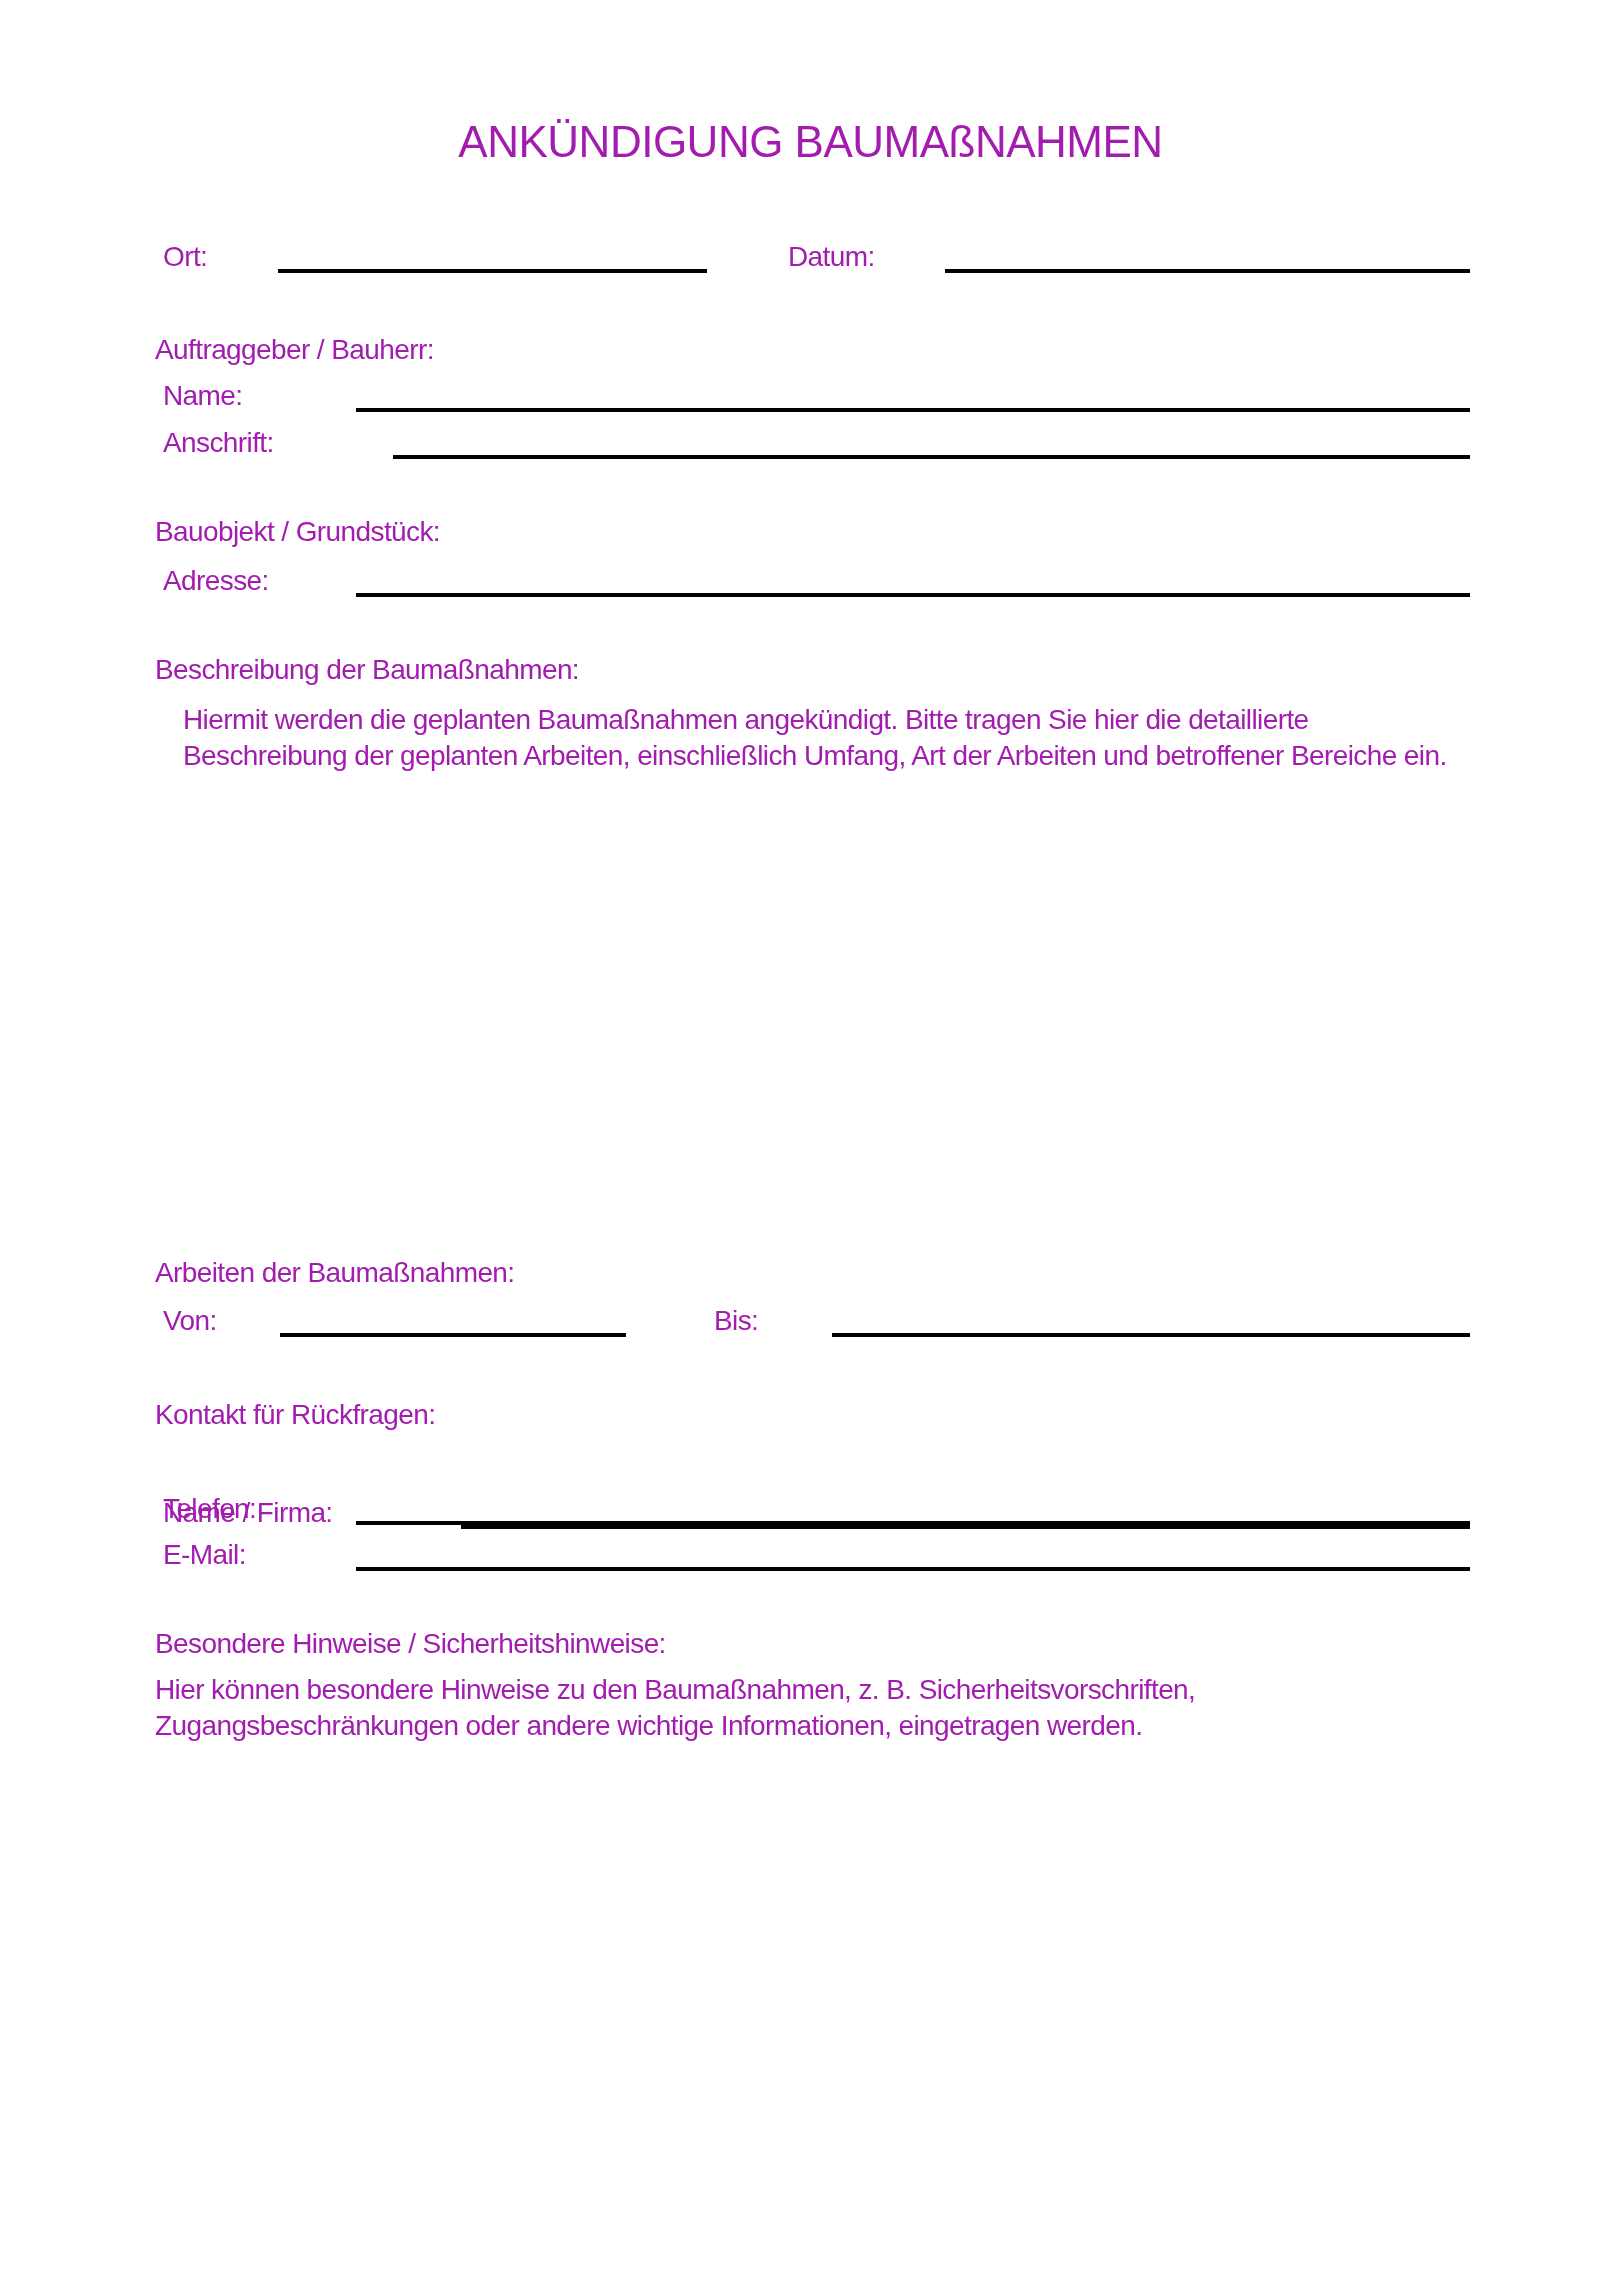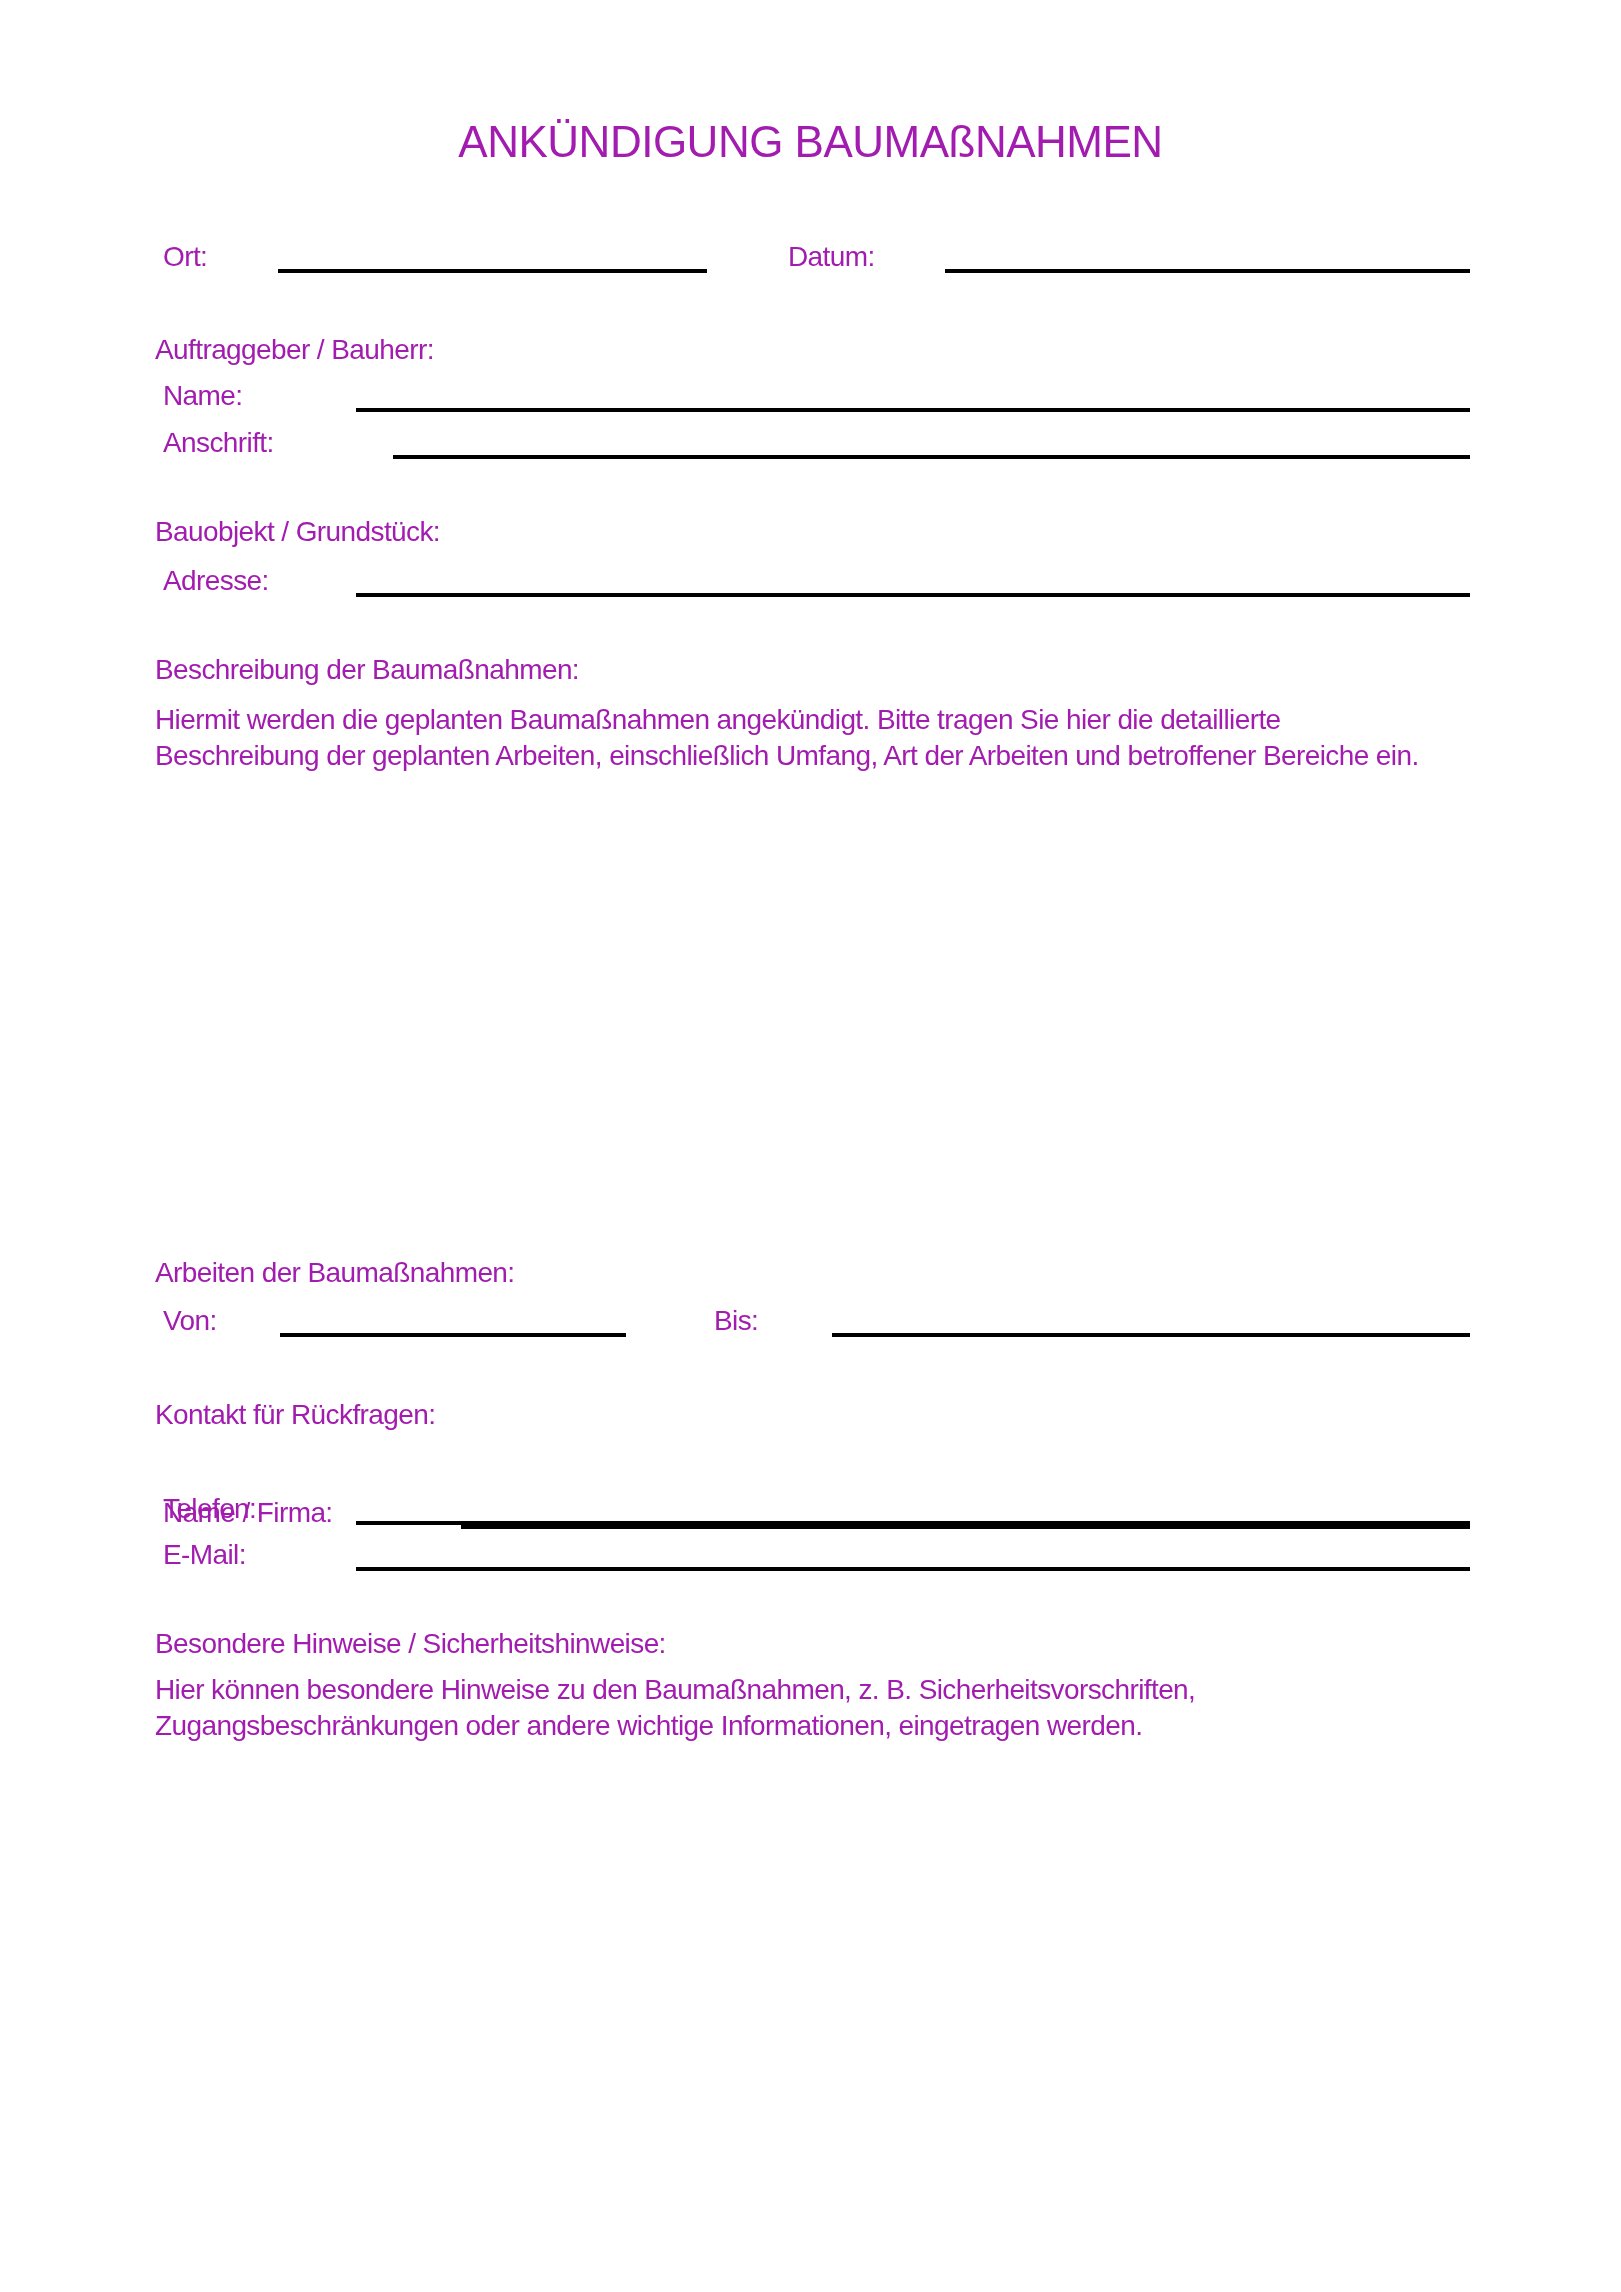--- a/index.html
+++ b/index.html
@@ -67,21 +67,21 @@
 
   <div class="heading" style="top:515px;">Bauobjekt / Grundstück:</div>
 
   <div class="frow" style="top:564px;">
     <div class="flabel" style="width:193px;">Adresse:</div>
     <div class="fline grow"></div>
   </div>
 
   <div class="heading" style="top:653px;">Beschreibung der Baumaßnahmen:</div>
 
-  <div class="para" style="top:702px;">
+  <div class="para" style="top:702px;margin-left:28px;">
     <div class="pline">Hiermit werden die geplanten Baumaßnahmen angekündigt. Bitte tragen Sie hier die detaillierte</div>
     <div class="pline">Beschreibung der geplanten Arbeiten, einschließlich Umfang, Art der Arbeiten und betroffener Bereiche ein.</div>
   </div>
 
   <div class="blank-area" style="top:784px; height:466px;"></div>
 
   <div class="heading" style="top:1256px;">Arbeiten der Baumaßnahmen:</div>
 
   <div class="frow" style="top:1304px;">
     <div class="flabel" style="width:117px;">Von:</div>

